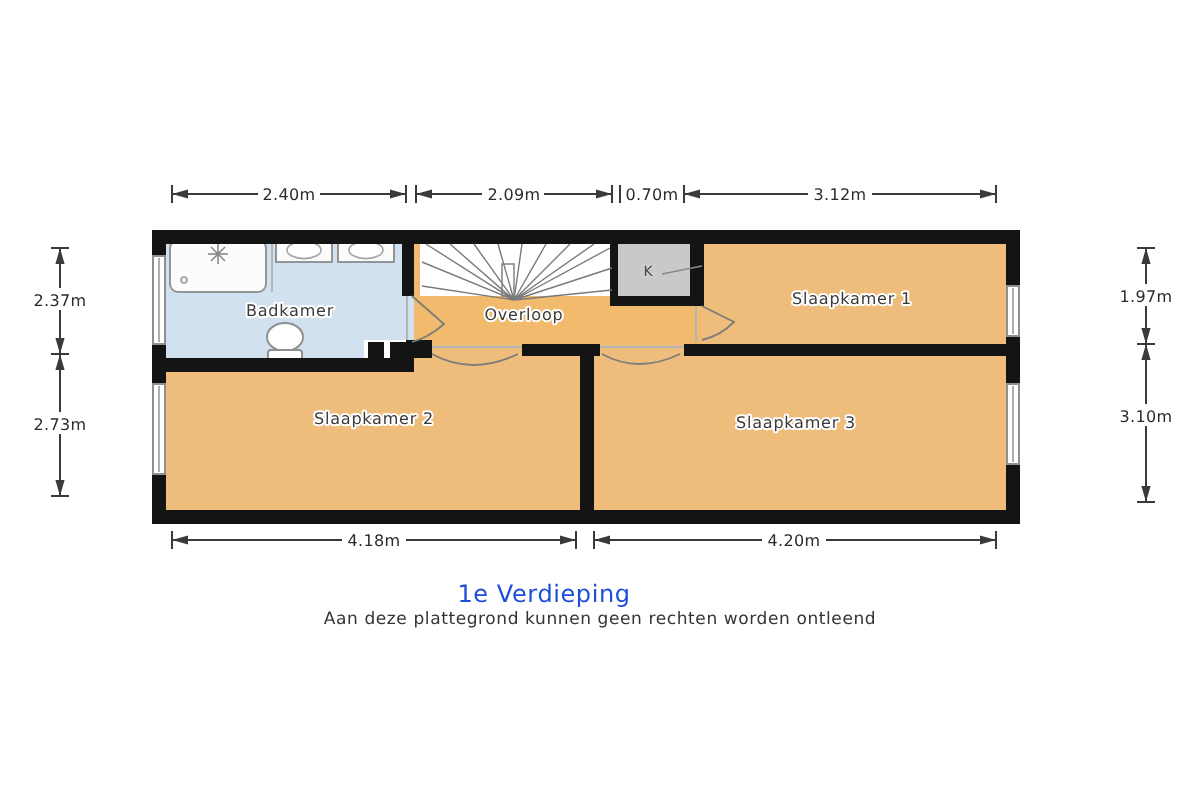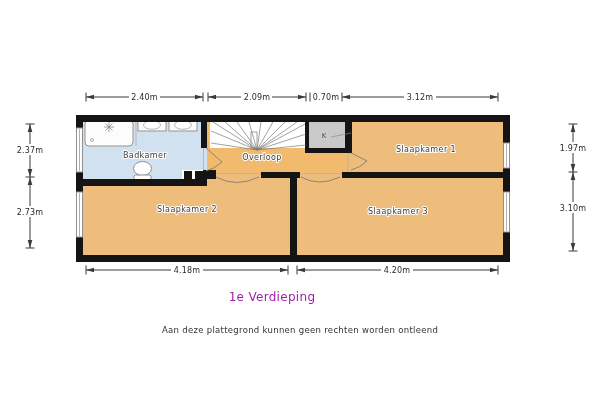--- a/index.html
+++ b/index.html
@@ -13,23 +13,23 @@
   .roomlabel{fill:#3a3a3a;font-size:8px;letter-spacing:0.4px;
              paint-order:stroke;stroke:#ffffff;stroke-width:2px;stroke-linejoin:round;}
   .klabel{fill:#444;font-size:7px;paint-order:stroke;stroke:#d0d0d0;stroke-width:1.5px;}
   .fixture{stroke:#949494;stroke-width:1;fill:#fcfcfc;}
   .thinline{stroke:#b5b5b5;stroke-width:1;fill:none;}
   .doorarc{stroke:#7d7d7d;stroke-width:0.9;fill:none;}
   .stairline{stroke:#7a7a7a;stroke-width:0.7;fill:none;}
   .winframe{stroke:#8f8f8f;stroke-width:1;fill:#ffffff;}
   .winline{stroke:#9a9a9a;stroke-width:0.8;}
   .title-text{position:absolute;left:0;top:290px;width:544px;text-align:center;
-              font-size:12px;color:#a21caf;letter-spacing:0.3px;}
+              font-size:12px;color:#1d4ed8;letter-spacing:0.3px;}
   .subtitle-text{position:absolute;left:0;top:305px;width:600px;text-align:center;
-              font-size:8.5px;color:#333;letter-spacing:0.3px;margin-top:20px;}
+              font-size:8.5px;color:#333;letter-spacing:0.3px;}
 </style>
 </head>
 <body>
 
 <div id="stage">
 <svg width="600" height="400" viewBox="0 0 600 400">
 
   <rect x="83" y="122" width="420" height="133" fill="#EFBD7B"></rect>
   <rect x="207" y="122" width="144" height="50" fill="#F2BA6C"></rect>
   <rect x="83" y="122" width="124" height="64" fill="#D2E1EF"></rect>

